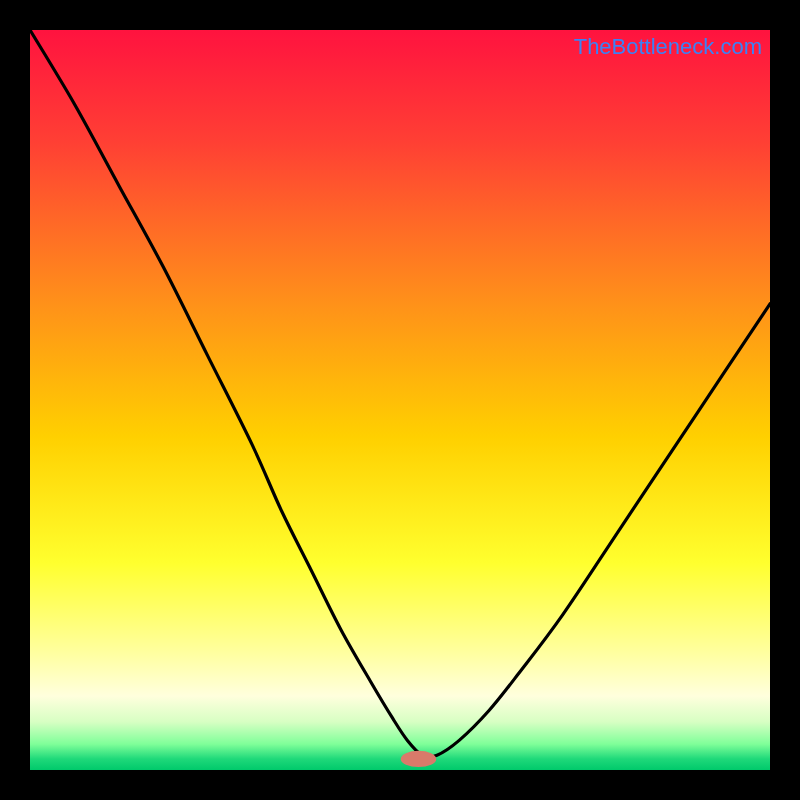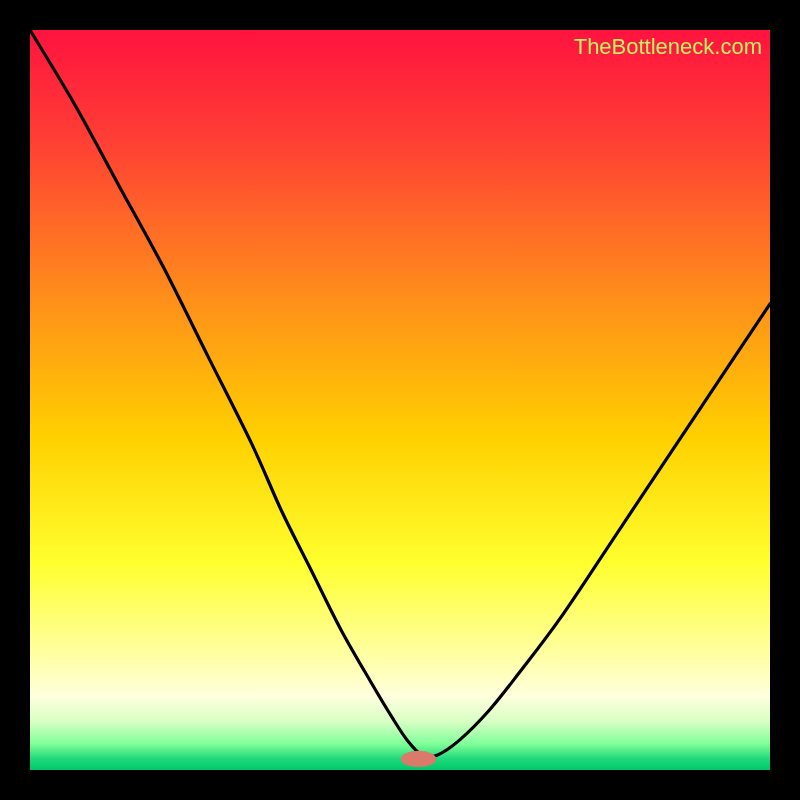--- a/index.html
+++ b/index.html
@@ -16,21 +16,21 @@
     left: 30px;
     top: 30px;
     width: 740px;
     height: 740px;
     background: #000;
   }
   .watermark {
     position: absolute;
     top: 4px;
     right: 8px;
-    color: #bef264;
+    color: #3b82f6;
     font-size: 22px;
     font-weight: 500;
     z-index: 10;
   }
   svg {
     display: block;
   }
 </style>
 </head>
 <body>

